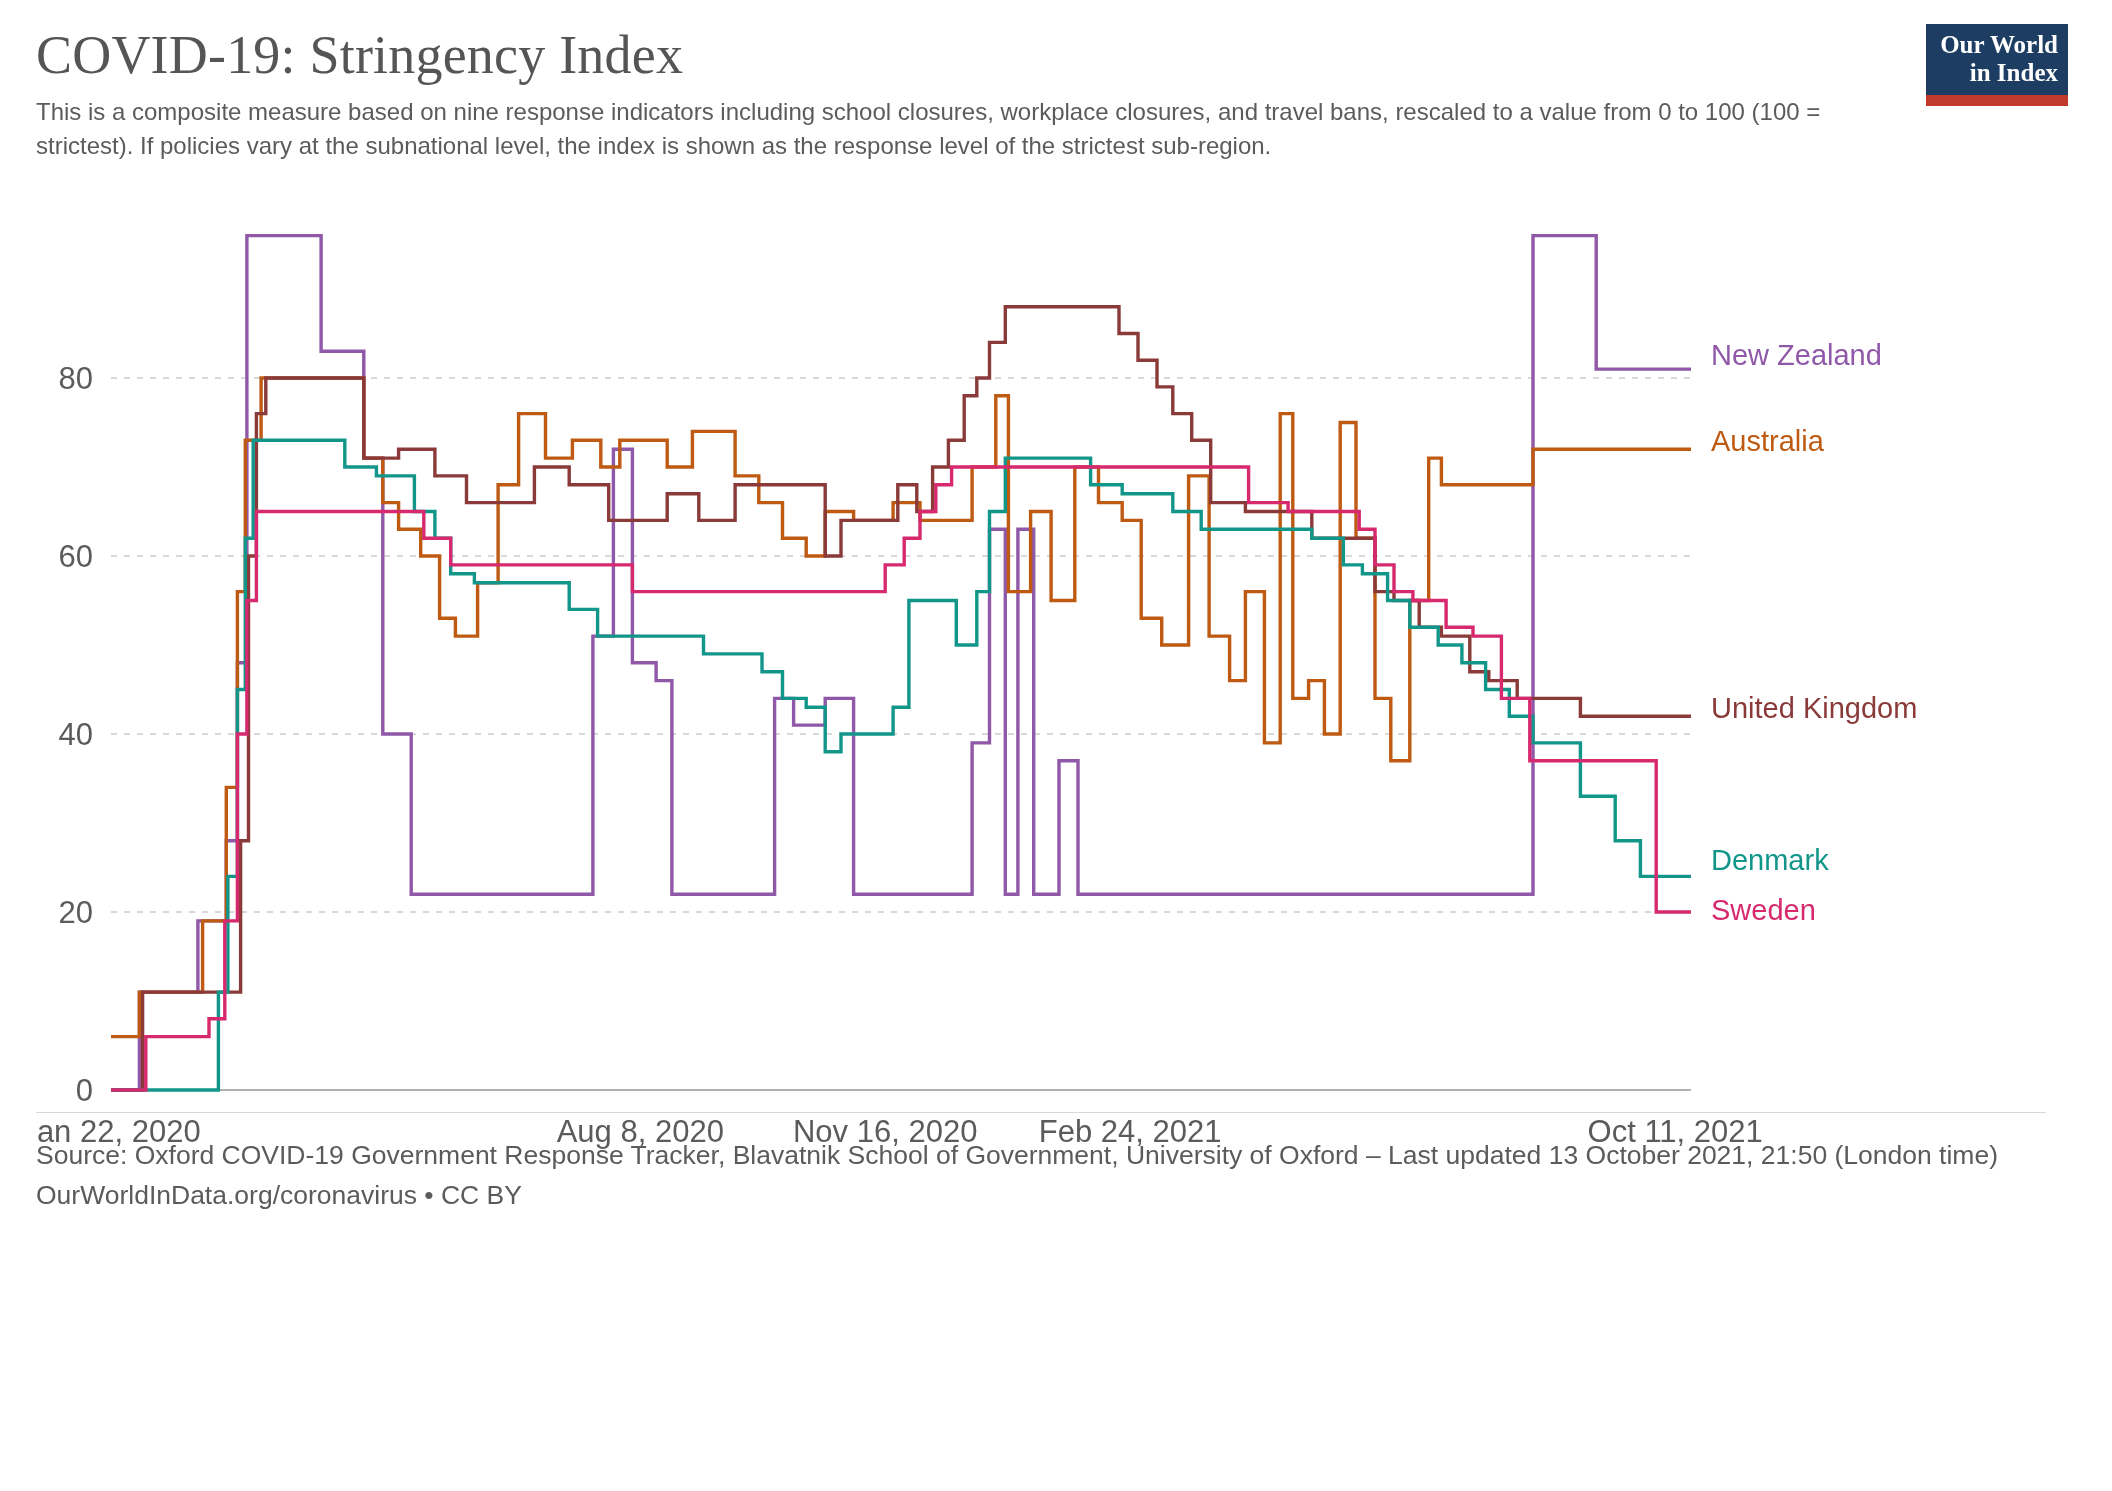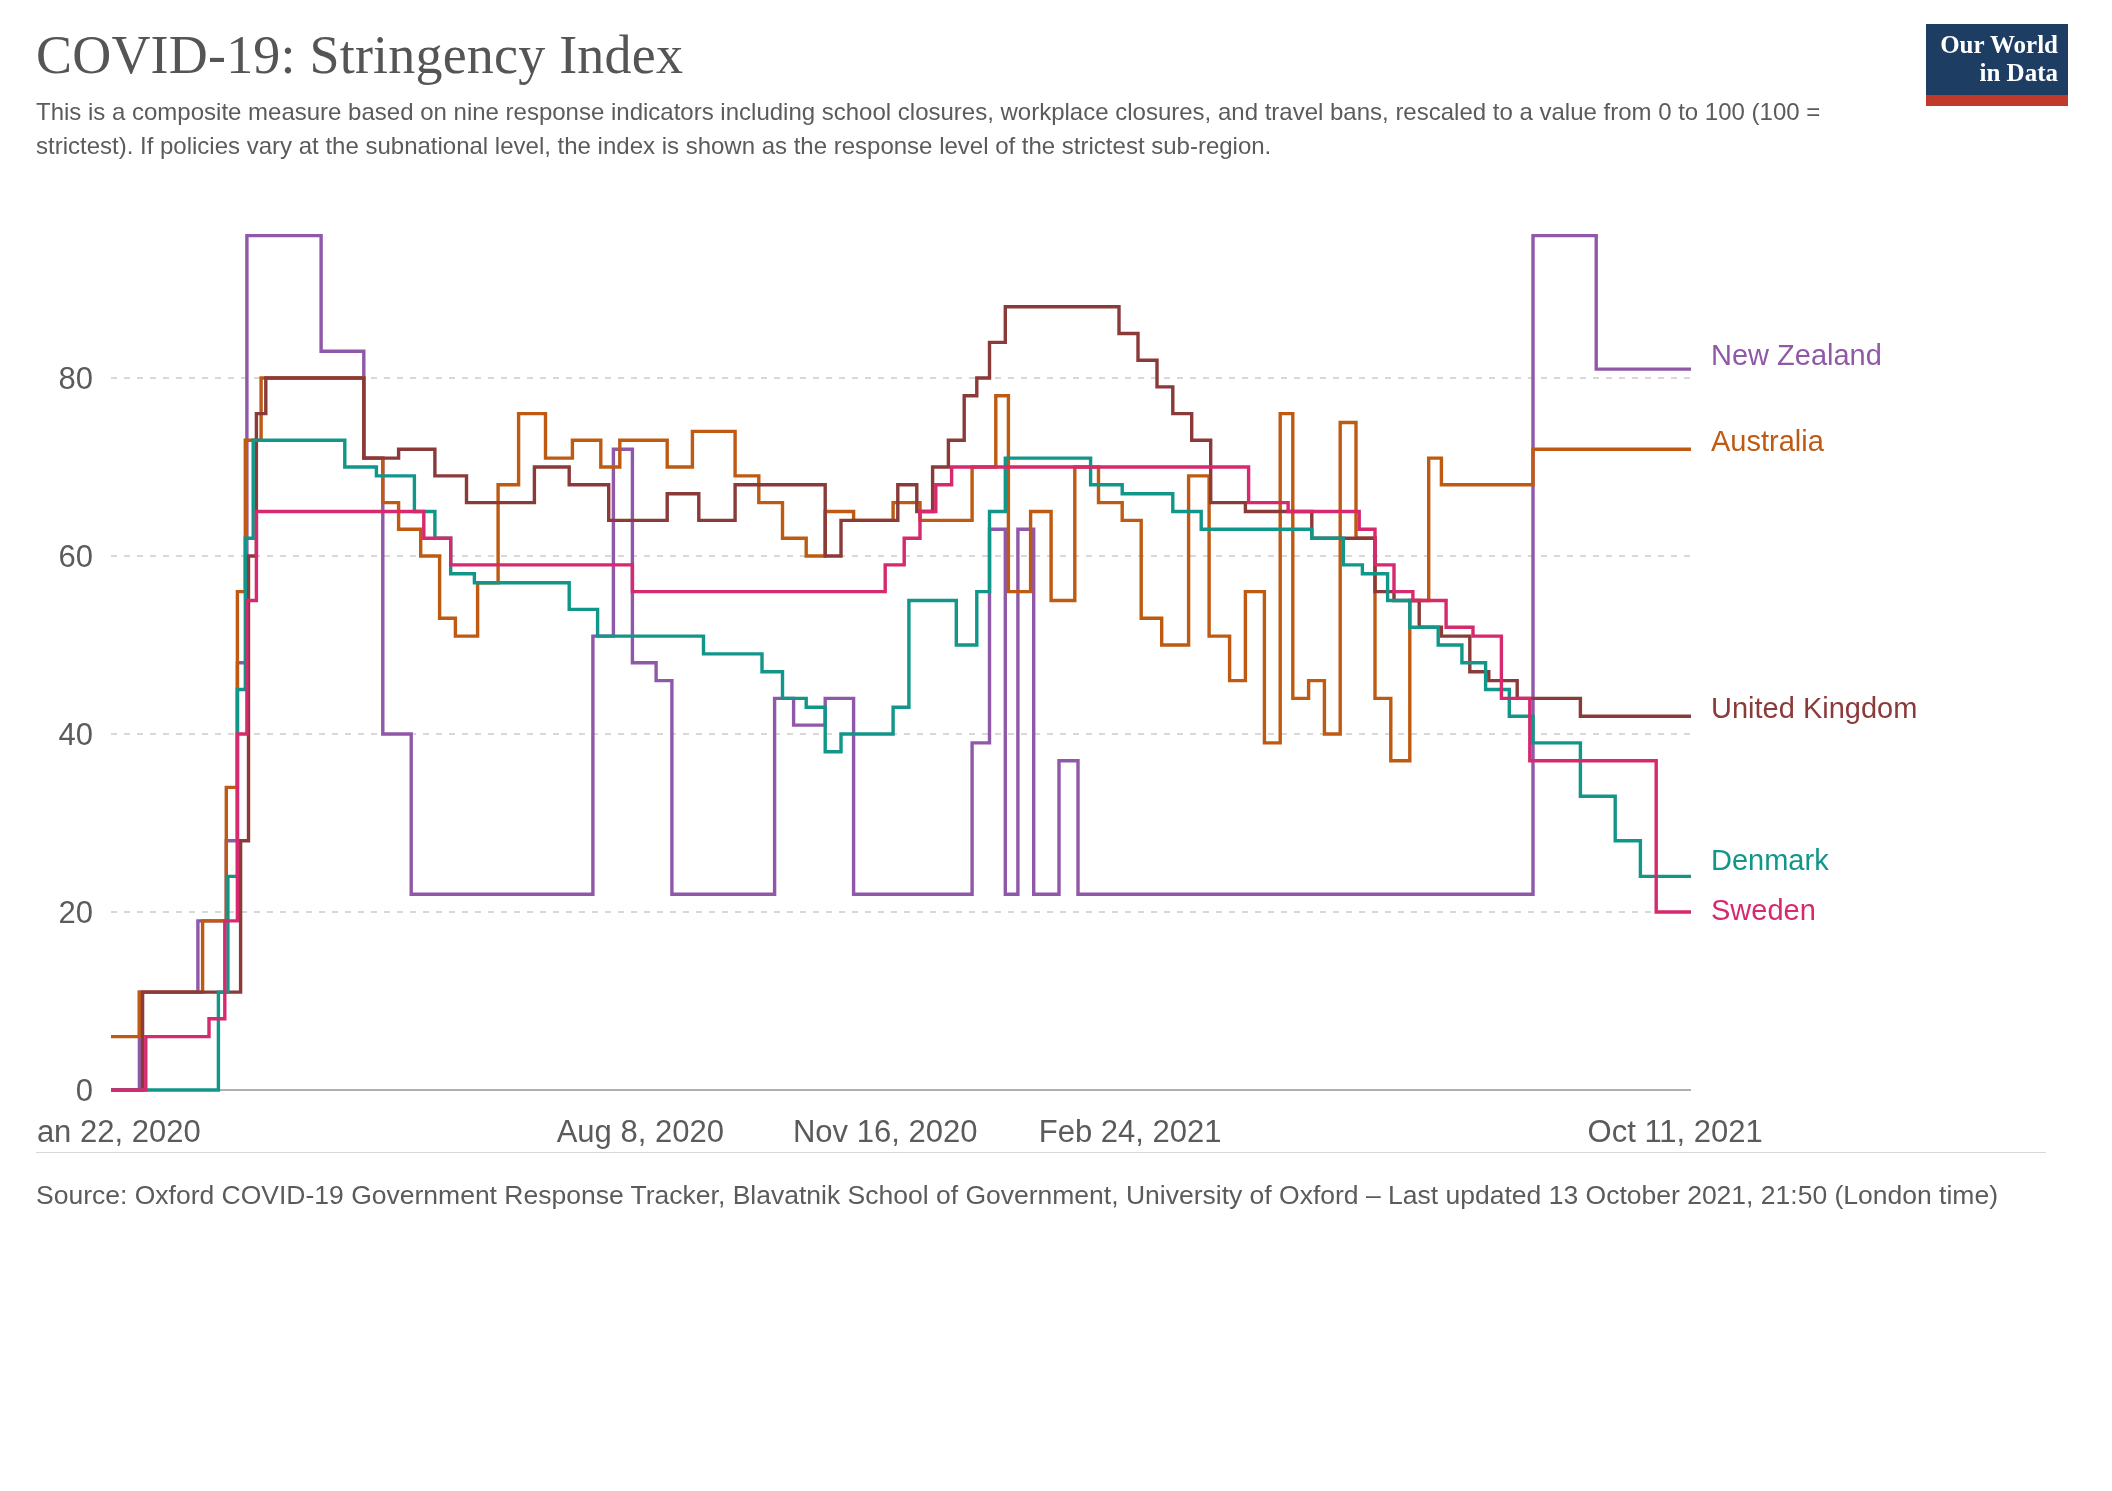--- a/index.html
+++ b/index.html
@@ -119,21 +119,21 @@
 <body>
 
 <div class="page">
 
   <div class="header">
     <h1 class="chart-title">COVID-19: Stringency Index</h1>
     <p class="chart-subtitle">This is a composite measure based on nine response indicators including school closures, workplace closures, and travel bans, rescaled to a value from 0 to 100 (100 = strictest). If policies vary at the subnational level, the index is shown as the response level of the strictest sub-region.</p>
     <div class="owid-logo">
       <div class="owid-box">
         <div>Our World</div>
-        <div>in Data</div>
+        <div>in Index</div>
       </div>
       <div class="owid-bar"></div>
     </div>
   </div>
 
   <div class="plot-wrap">
     <svg class="chart" id="chart-svg" width="2040" height="1020" viewBox="0 0 2040 1020">
         <line x1="75" x2="1655" y1="900" y2="900" stroke="#b0b0b0" stroke-width="2"></line>
         <text x="57" y="911" text-anchor="end" class="tick-label">0</text>
         <line x1="75" x2="1655" y1="722" y2="722" stroke="#d8d8d8" stroke-width="2" stroke-dasharray="6,7"></line>
@@ -157,15 +157,16 @@
         <text x="1675" y="175.0999999999999" fill="#8f58a8" class="series-label">New Zealand</text>
         <text x="1675" y="261.20000000000005" fill="#bf5a13" class="series-label">Australia</text>
         <text x="1675" y="528.2" fill="#8b3a3a" class="series-label">United Kingdom</text>
         <text x="1675" y="680.4" fill="#12968a" class="series-label">Denmark</text>
         <text x="1675" y="730" fill="#d6296e" class="series-label">Sweden</text>
       </svg>
   </div>
 
   <div class="footer">
     <p class="source-text">Source: Oxford COVID-19 Government Response Tracker, Blavatnik School of Government, University of Oxford – Last updated 13 October 2021, 21:50 (London time)</p>
+    <p class="license-text">OurWorldInData.org/coronavirus • CC BY</p>
   </div>
 
 </div>
 
 </body></html>

